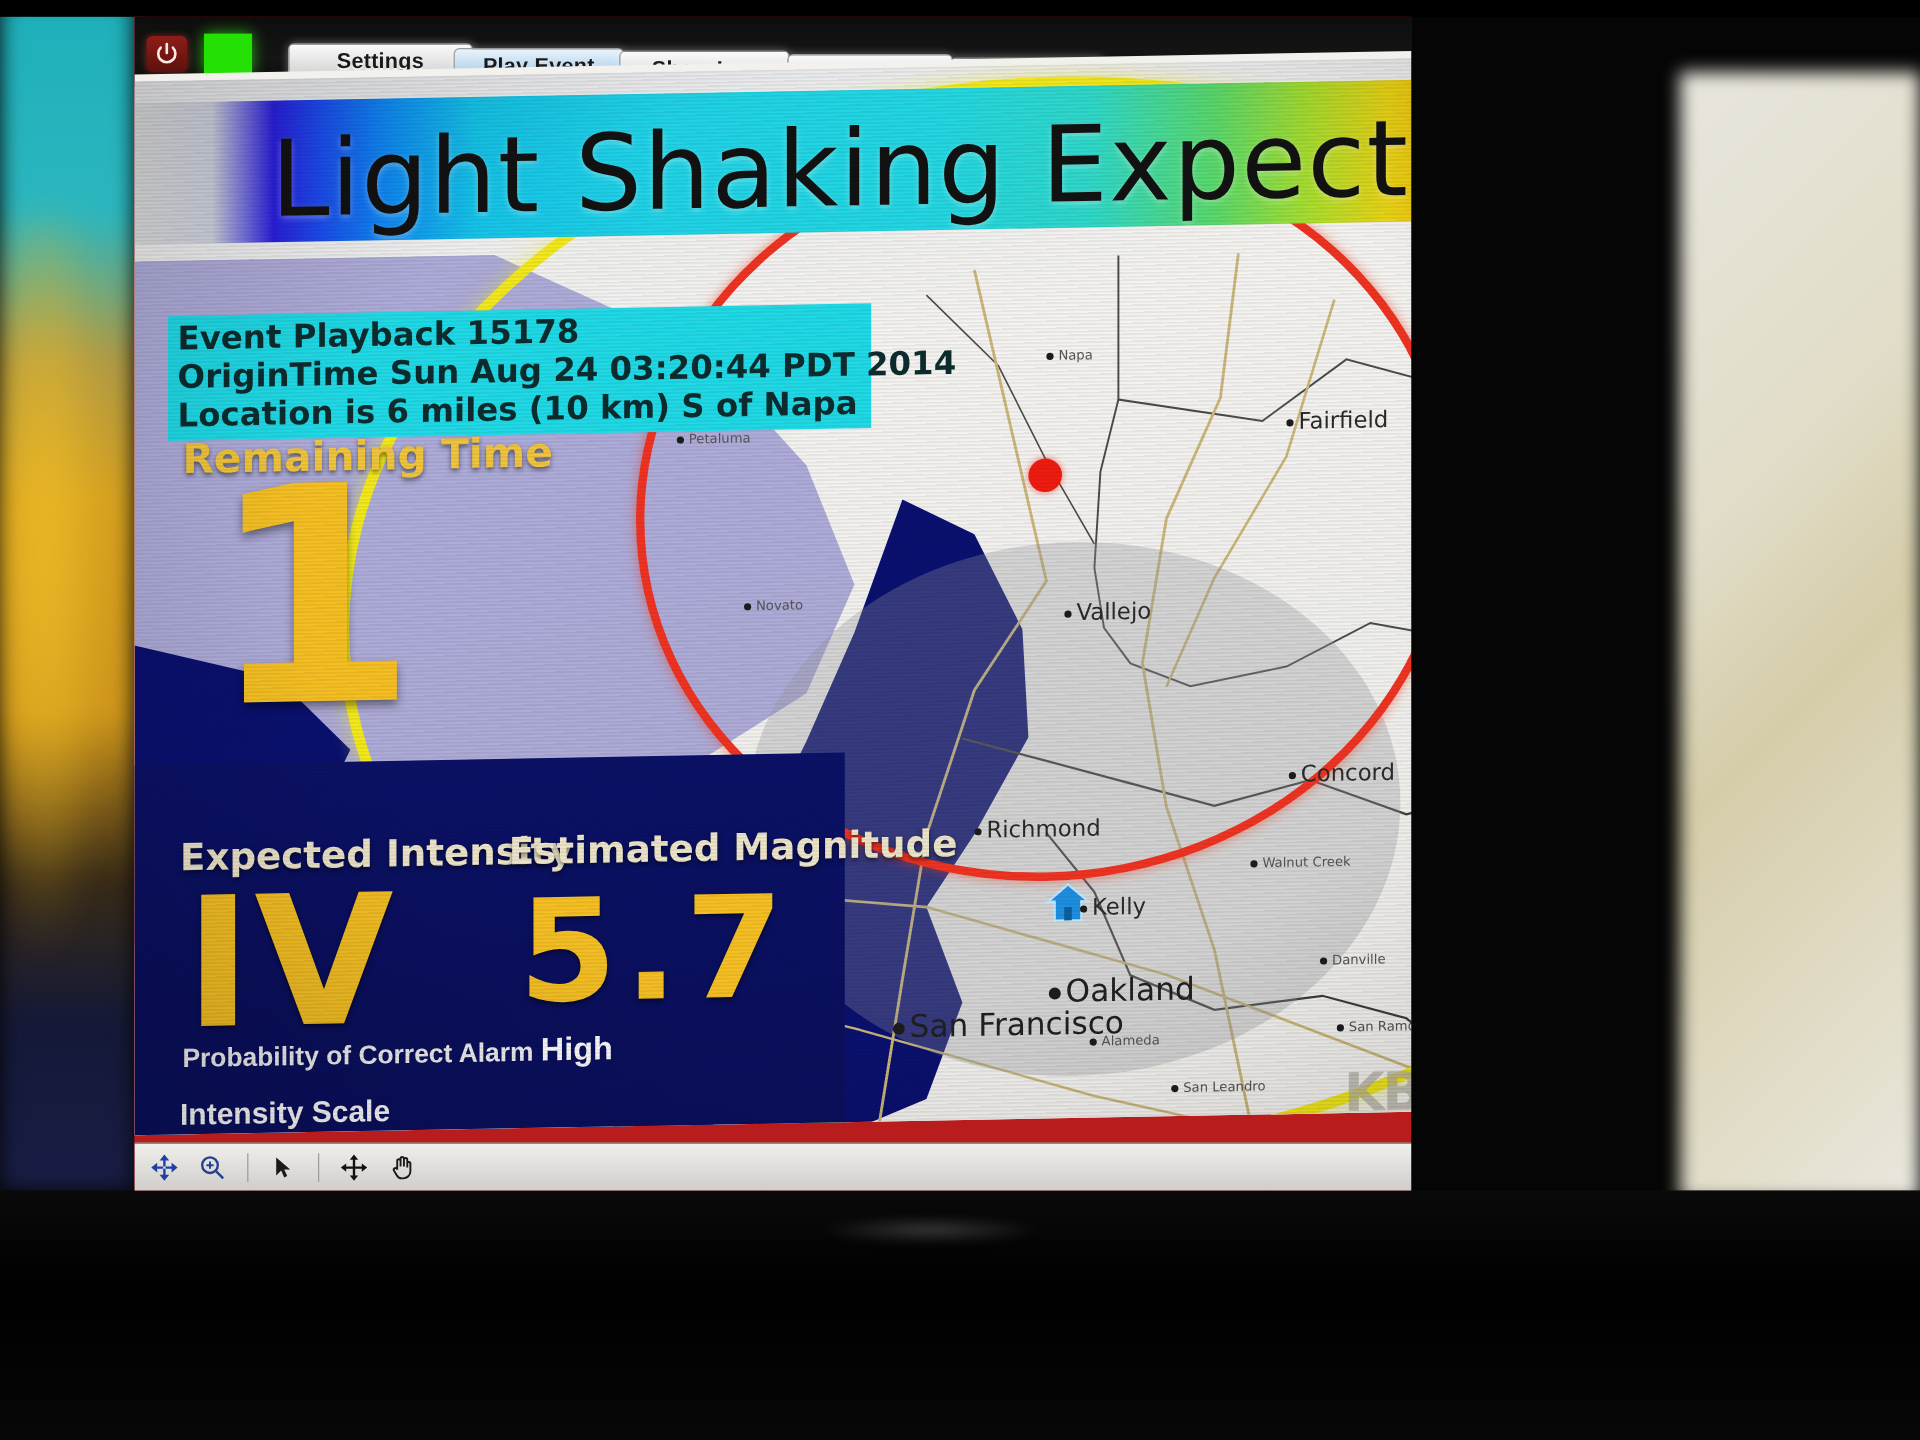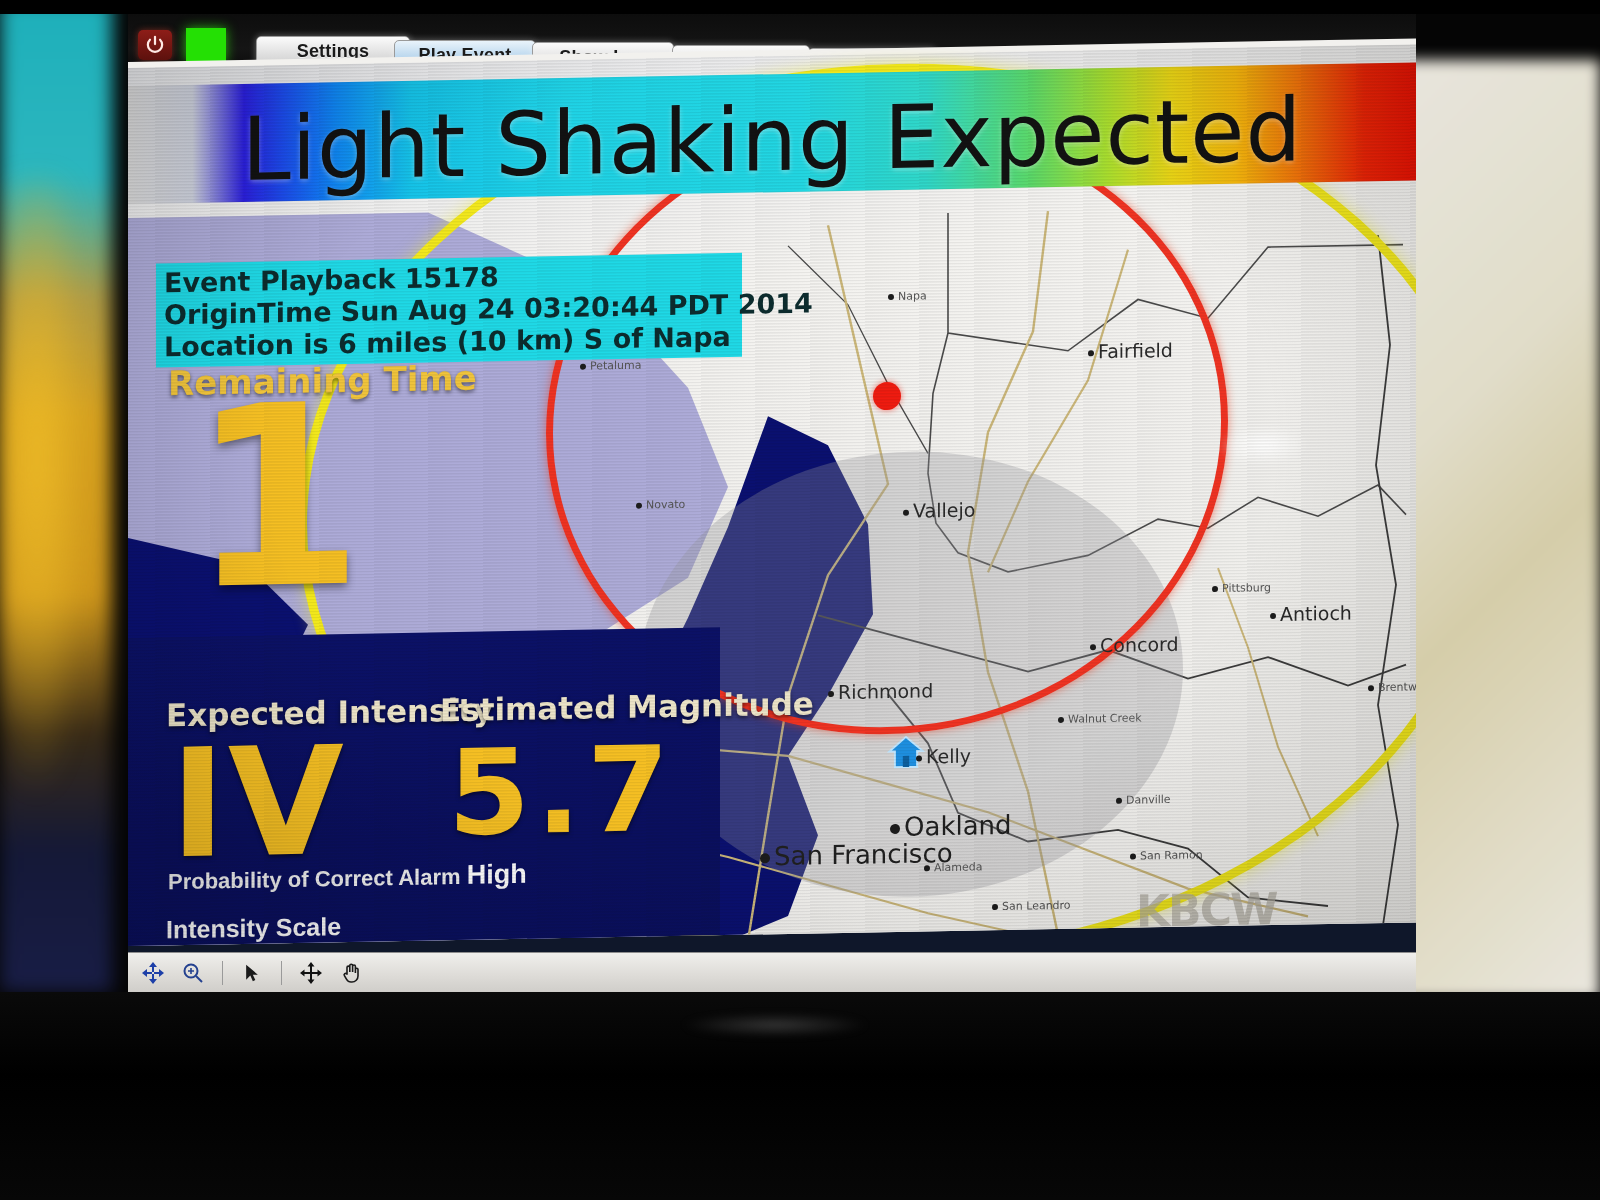--- a/index.html
+++ b/index.html
@@ -24,22 +24,22 @@
     background:linear-gradient(135deg,#f2efe6 0%,#eae6d2 35%,#ded6b0 55%,#f4f1e8 100%);
     filter:blur(7px);opacity:.96;}
   .blur-top{position:absolute;left:0;top:0;width:1600px;height:14px;background:#000;}
   .blur-bottom{position:absolute;left:0;top:992px;width:1600px;height:208px;
     background:linear-gradient(to bottom,#0a0a0a,#000 40%,#070707 100%);}
   .panaglow{position:absolute;left:680px;top:1014px;width:190px;height:22px;
     background:radial-gradient(ellipse,rgba(120,120,120,.45),rgba(0,0,0,0) 70%);
     filter:blur(4px);}
 
   
-  #app{position:absolute;left:128px;top:14px;width:1288px;height:978px;
-       background:#0f172a;overflow:hidden;}
+  #app{position:absolute;left:112px;top:14px;width:1064px;height:978px;
+       background:#b91c1c;overflow:hidden;}
 
   
   #toolbar{position:absolute;left:0;top:0;width:1288px;height:58px;
     background:linear-gradient(to bottom,#0d0d0d,#151515 60%,#0a0a0a);}
   .pwr{position:absolute;left:10px;top:16px;width:34px;height:30px;border-radius:5px;
     background:linear-gradient(to bottom,#8e1d18,#5d110d);
     display:flex;align-items:center;justify-content:center;
     box-shadow:0 0 6px rgba(200,60,40,.5);}
   .pwr svg{display:block;}
   .greenbox{position:absolute;left:58px;top:14px;width:40px;height:34px;

